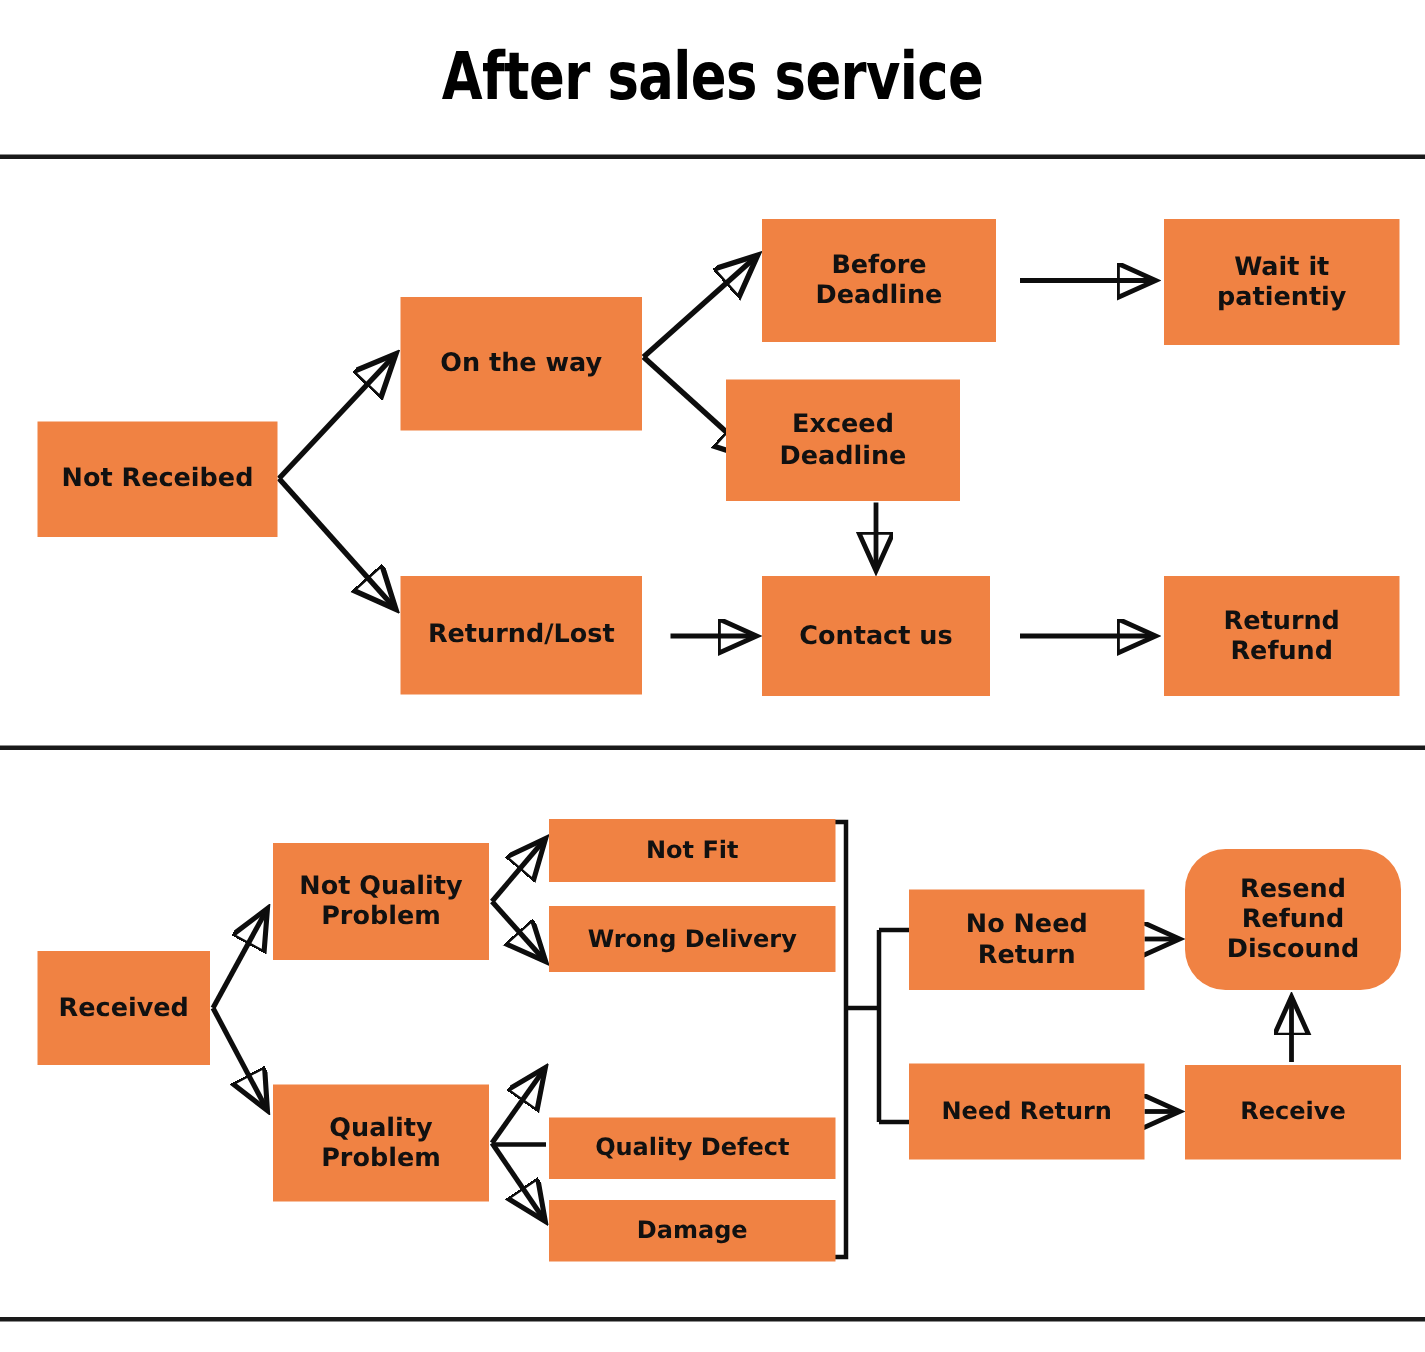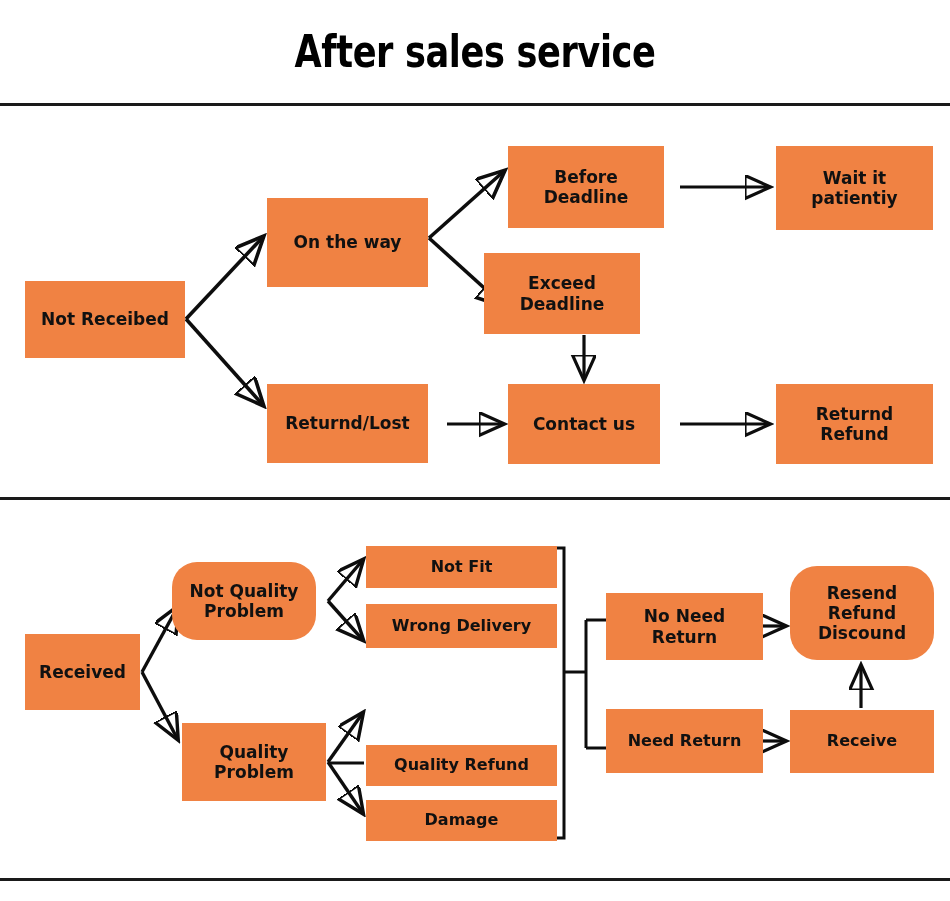--- a/index.html
+++ b/index.html
@@ -148,32 +148,32 @@
   <div class="node" style="left:776px; top:146px; width:157px; height:84px;">Wait it
 patientiy</div>
 
   <div class="node" style="left:508px; top:384px; width:152px; height:80px;">Contact us</div>
 
   <div class="node" style="left:776px; top:384px; width:157px; height:80px;">Returnd
 Refund</div>
 
   <div class="node" style="left:25px; top:634px; width:115px; height:76px;">Received</div>
 
-  <div class="node" style="left:172px; top:562px; width:144px; height:78px;border-radius:25px;">Not Quality
+  <div class="node" style="left:182px; top:562px; width:144px; height:78px;">Not Quality
 Problem</div>
 
   <div class="node" style="left:182px; top:723px; width:144px; height:78px;">Quality
 Problem</div>
 
   <div class="node sm" style="left:366px; top:546px; width:191px; height:42px;">Not Fit</div>
 
   <div class="node sm" style="left:366px; top:604px; width:191px; height:44px;">Wrong Delivery</div>
 
 
-  <div class="node sm" style="left:366px; top:745px; width:191px; height:41px;">Quality Refund</div>
+  <div class="node sm" style="left:366px; top:745px; width:191px; height:41px;">Quality Defect</div>
 
   <div class="node sm" style="left:366px; top:800px; width:191px; height:41px;">Damage</div>
 
   <div class="node" style="left:606px; top:593px; width:157px; height:67px;">No Need
 Return</div>
 
   <div class="node sm" style="left:606px; top:709px; width:157px; height:64px;">Need Return</div>
 
   <div class="node" style="left:790px; top:566px; width:144px; height:94px;border-radius:27px;">Resend
 Refund

